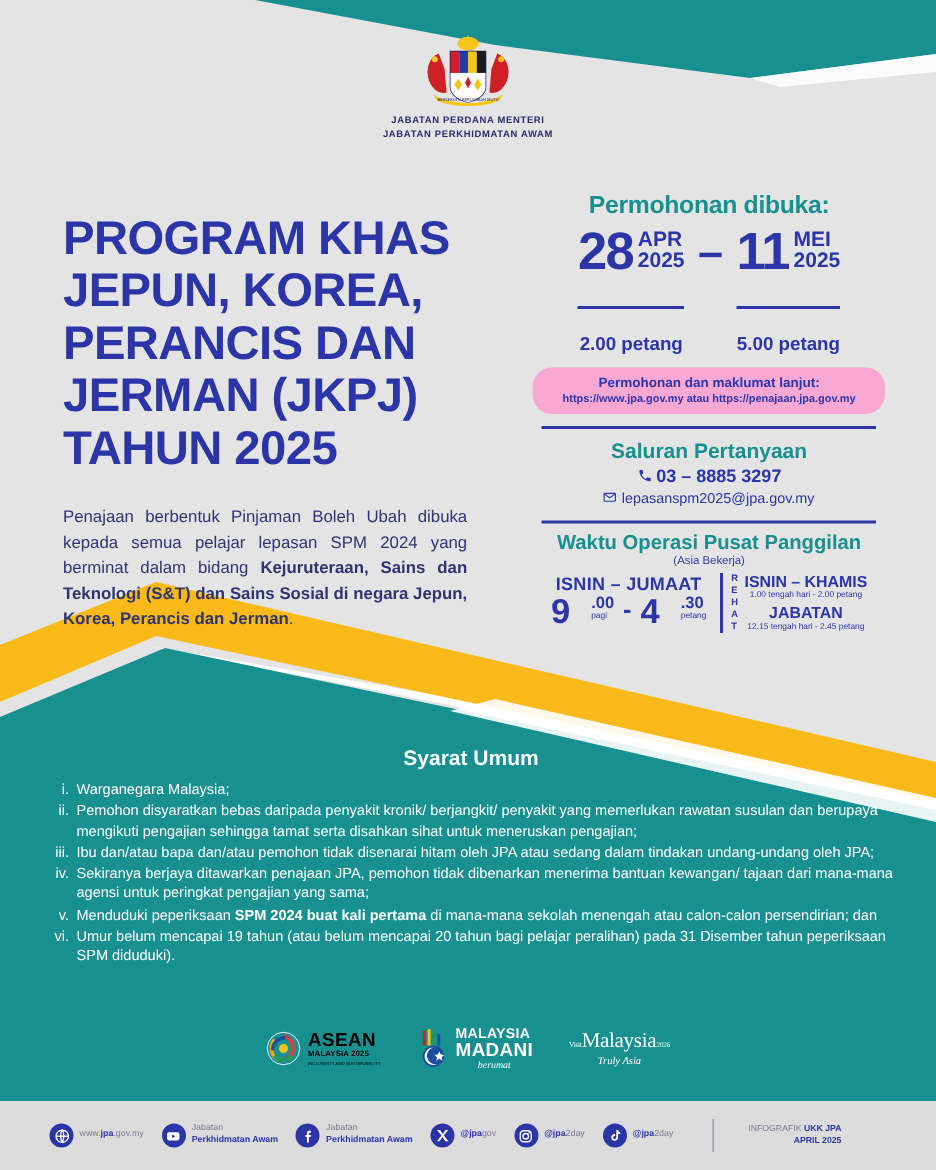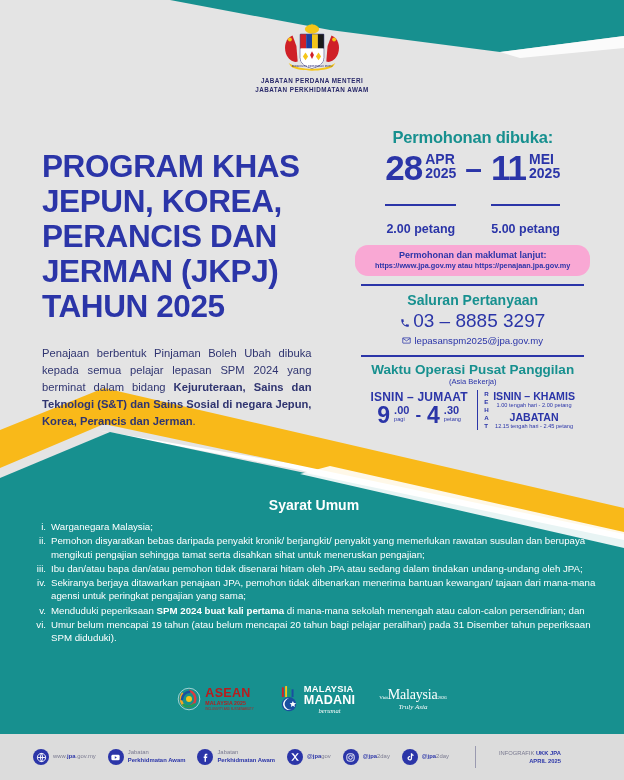--- a/index.html
+++ b/index.html
@@ -64,33 +64,33 @@
     margin-top:9px; background:#f9a8d4; border-radius:13px;
     padding:5px 8px 6px; text-align:center;
   }
   .yb-t1 { color:#2b35a8; font-weight:bold; font-size:9px; }
   .yb-t2 { color:#2b35a8; font-size:7.3px; margin-top:1px; font-weight:bold; }
   .yb-t2 .u { font-weight:bold; }
 
   .sep { height:2px; background:#2b35a8; margin:8px 6px 0; }
 
   .sal-title { color:#17908f; font-weight:bold; font-size:14px; text-align:center; margin-top:6px; }
-  .phone { color:#2b35a8; font-weight:normal; font-size:19px; text-align:center; margin-top:2px; }
+  .phone { color:#2b35a8; font-weight:bold; font-size:12px; text-align:center; margin-top:2px; }
   .email { color:#2b35a8; font-size:9.6px; text-align:center; margin-top:2px; }
   .ic { display:inline-block; vertical-align:-1px; margin-right:3px; }
 
   .wo-title { color:#17908f; font-weight:bold; font-size:13.5px; text-align:center; margin-top:5px; }
   .wo-sub { color:#2b35a8; font-size:7.6px; text-align:center; margin-top:0px; }
 
   .hours { display:flex; align-items:stretch; justify-content:center; margin-top:4px; }
   .h-left { text-align:center; padding-right:9px; }
   .h-days { color:#2b35a8; font-weight:bold; font-size:12px; letter-spacing:.2px; }
   .h-time { display:flex; align-items:flex-start; justify-content:center; margin-top:1px; }
   .hnum { color:#2b35a8; font-weight:bold; font-size:23px; line-height:.92; }
-  .hsup { margin-left:4px; text-align:left; }
+  .hsup { margin-left:14px; text-align:left; }
   .hsup .mins { color:#2b35a8; font-weight:bold; font-size:11px; line-height:1; display:block; }
   .hsup .per { color:#2b35a8; font-size:5.6px; line-height:1; display:block; margin-top:1px; }
   .hdash { color:#2b35a8; font-weight:bold; font-size:17px; margin:0 6px; line-height:1.15; }
   .vline { width:1.6px; background:#2b35a8; }
   .h-right { display:flex; align-items:center; padding-left:6px; }
   .rehat { color:#2b35a8; font-weight:bold; font-size:6.2px; line-height:1.28; letter-spacing:.3px; margin-right:4px; }
   .brk { text-align:center; }
   .brk-d { color:#2b35a8; font-weight:bold; font-size:10.6px; }
   .brk-t { color:#2b35a8; font-size:5.6px; margin-top:0px; }
   .brk2 { margin-top:3px; }
@@ -101,21 +101,21 @@
   .s-list { margin-top:7px; }
   .s-item { display:flex; color:#ffffff; font-size:9.7px; line-height:1.37; margin-bottom:1px; }
   .s-num { width:21px; flex:0 0 21px; text-align:right; padding-right:5px; }
   .s-txt { flex:1; }
   .s-txt b { font-weight:bold; }
 
   
   .logos { position:absolute; top:684px; left:0; width:624px; display:flex;
            justify-content:center; align-items:center; gap:24px; z-index:5; }
   .logo { display:flex; align-items:center; }
-  .asean-txt { margin-left:4px; color:#b91c1c; }
+  .asean-txt { margin-left:4px; color:#000000; }
   .asean-txt .l1 { font-weight:bold; font-size:12.5px; letter-spacing:.3px; line-height:1; }
   .asean-txt .l2 { font-size:5.2px; font-weight:bold; letter-spacing:.1px; margin-top:1px; }
   .asean-txt .l3 { font-size:2.9px; margin-top:1px; letter-spacing:0; }
   .mm-txt { margin-left:4px; color:#fff; }
   .mm-txt .l1 { font-size:9.4px; font-weight:bold; line-height:1.02; letter-spacing:.2px; }
   .mm-txt .l2 { font-size:12.6px; font-weight:bold; line-height:1; letter-spacing:.2px; }
   .mm-txt .l3 { font-family:"Liberation Serif", serif; font-style:italic; font-size:6.6px; text-align:center; margin-top:1px; }
   .vm { color:#fff; text-align:center; font-family:"Liberation Serif", serif; }
   .vm .l1 { font-size:14px; letter-spacing:-.2px; line-height:1; }
   .vm .l1 .sm { font-size:5px; }

